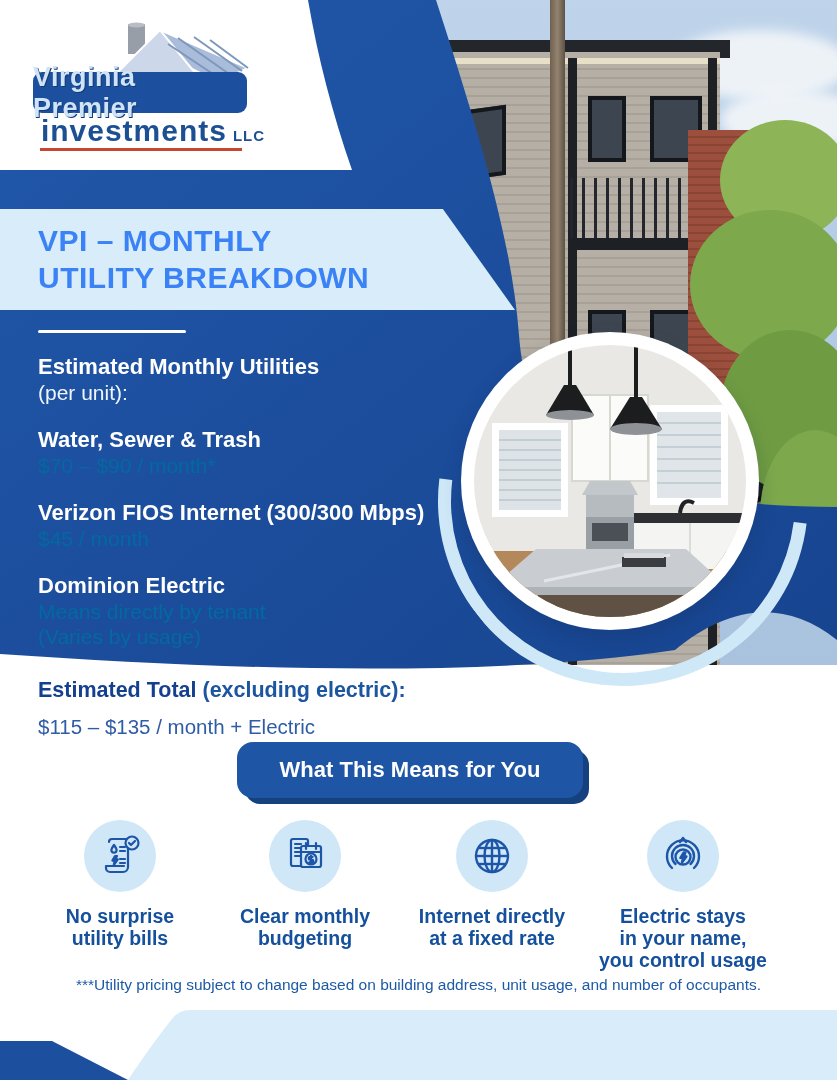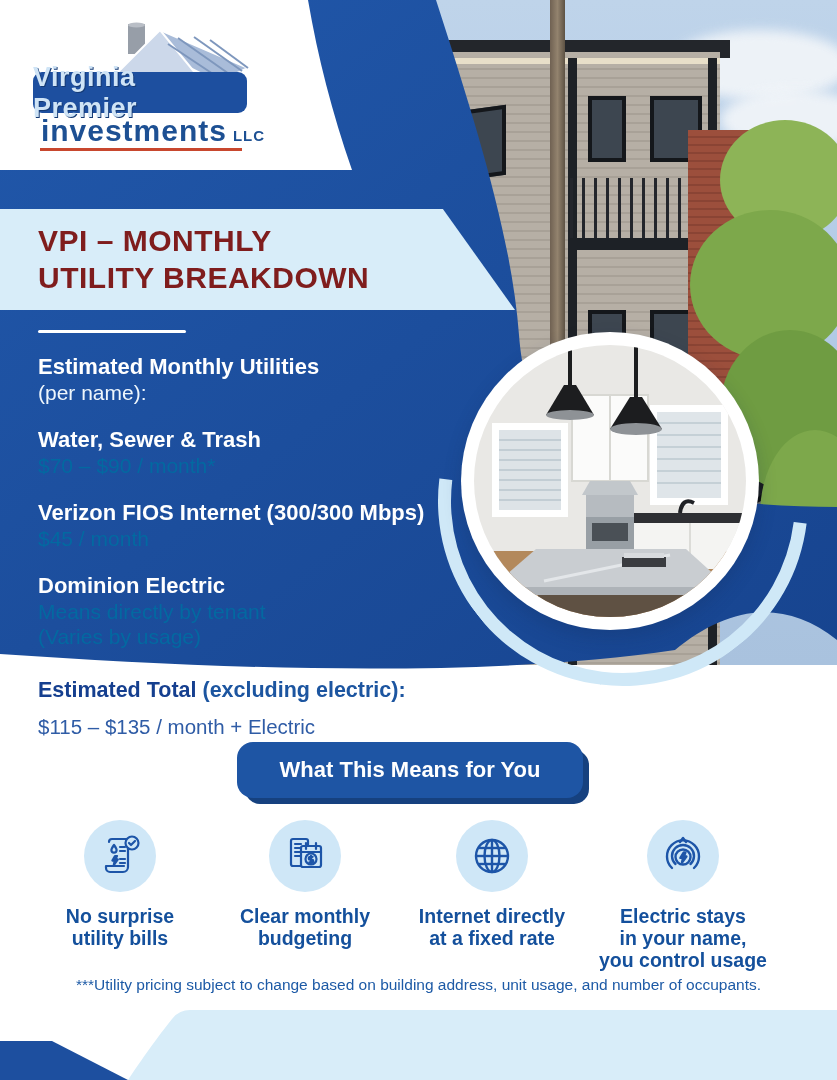--- a/index.html
+++ b/index.html
@@ -30,21 +30,21 @@
   .car .grille{position:absolute;left:2px;top:34px;width:42px;height:26px;background:#6e1f1c;border-radius:8px;}
   .wheel{position:absolute;width:34px;height:34px;border-radius:50%;background:#191b1d;border:5px solid #0c0d0e;}
   .road{position:absolute;left:0;top:486px;width:417px;height:60px;background:#63666c;}
 
   
   svg.decor{position:absolute;left:0;top:0;z-index:2;}
 
   
   .title-band{left:0;top:209px;width:515px;height:101px;background:#d8edf9;z-index:5;
               clip-path:polygon(0 0,86% 0,100% 100%,0 100%);}
-  .title-text{left:38px;top:222px;z-index:6;color:#7f1d1d;font-weight:bold;
+  .title-text{left:38px;top:222px;z-index:6;color:#3b82f6;font-weight:bold;
               font-size:30px;line-height:37px;letter-spacing:.5px;}
 
   
   .logo{left:28px;top:22px;width:240px;height:130px;z-index:6;}
   .logo-badge{position:absolute;left:5px;top:50px;width:214px;height:41px;background:#1d4f9f;
               border-radius:9px;display:flex;align-items:center;justify-content:center;}
   .logo-badge span{color:#cfe4f6;font-size:27px;font-weight:bold;letter-spacing:.5px;
                    text-shadow:1px 1px 0 #143a74;}
   .logo-line2{position:absolute;left:10px;top:92px;width:230px;color:#1d5093;font-weight:bold;
               font-size:30px;letter-spacing:1px;text-align:center;}
@@ -244,21 +244,21 @@
     </div>
     <div class="logo-line2">
       <span>investments</span><span class="llc">LLC</span>
     </div>
     <div class="logo-underline"></div>
   </div>
 
   <div class="abs util">
     <div class="divider"></div>
     <h3>Estimated Monthly Utilities</h3>
-    <div class="sub">(per name):</div>
+    <div class="sub">(per unit):</div>
 
     <div class="util-item">
       <div class="name">Water, Sewer &amp; Trash</div>
       <div class="val">$70 – $90 / month*</div>
     </div>
     <div class="util-item">
       <div class="name">Verizon FIOS Internet (300/300 Mbps)</div>
       <div class="val">$45 / month</div>
     </div>
     <div class="util-item">

